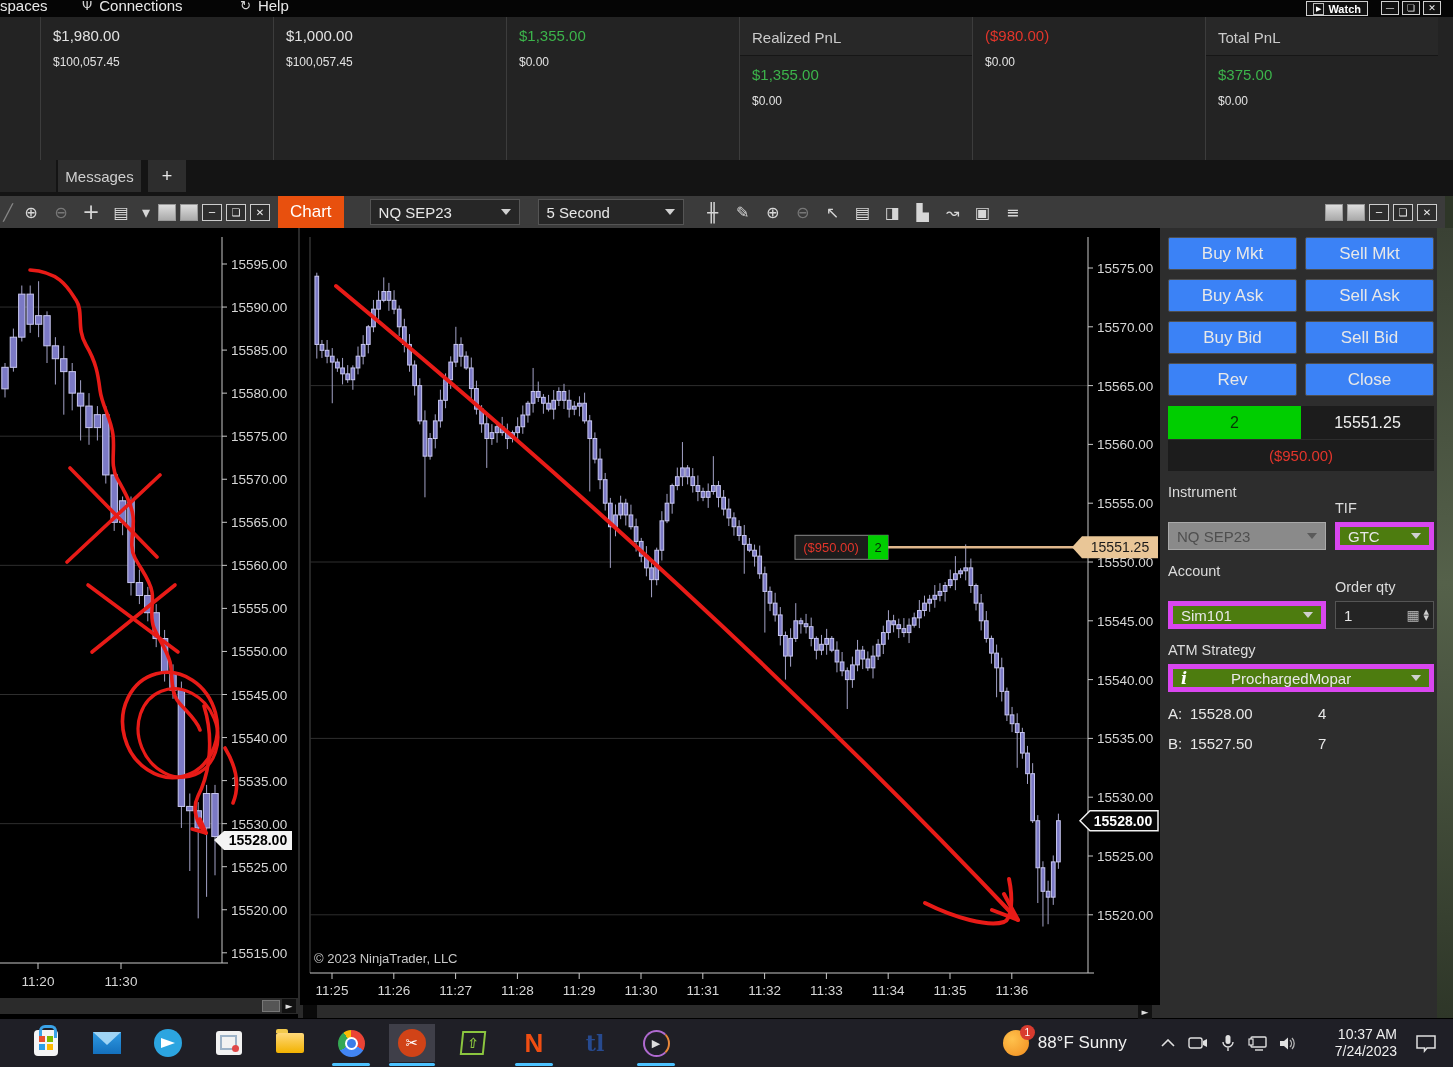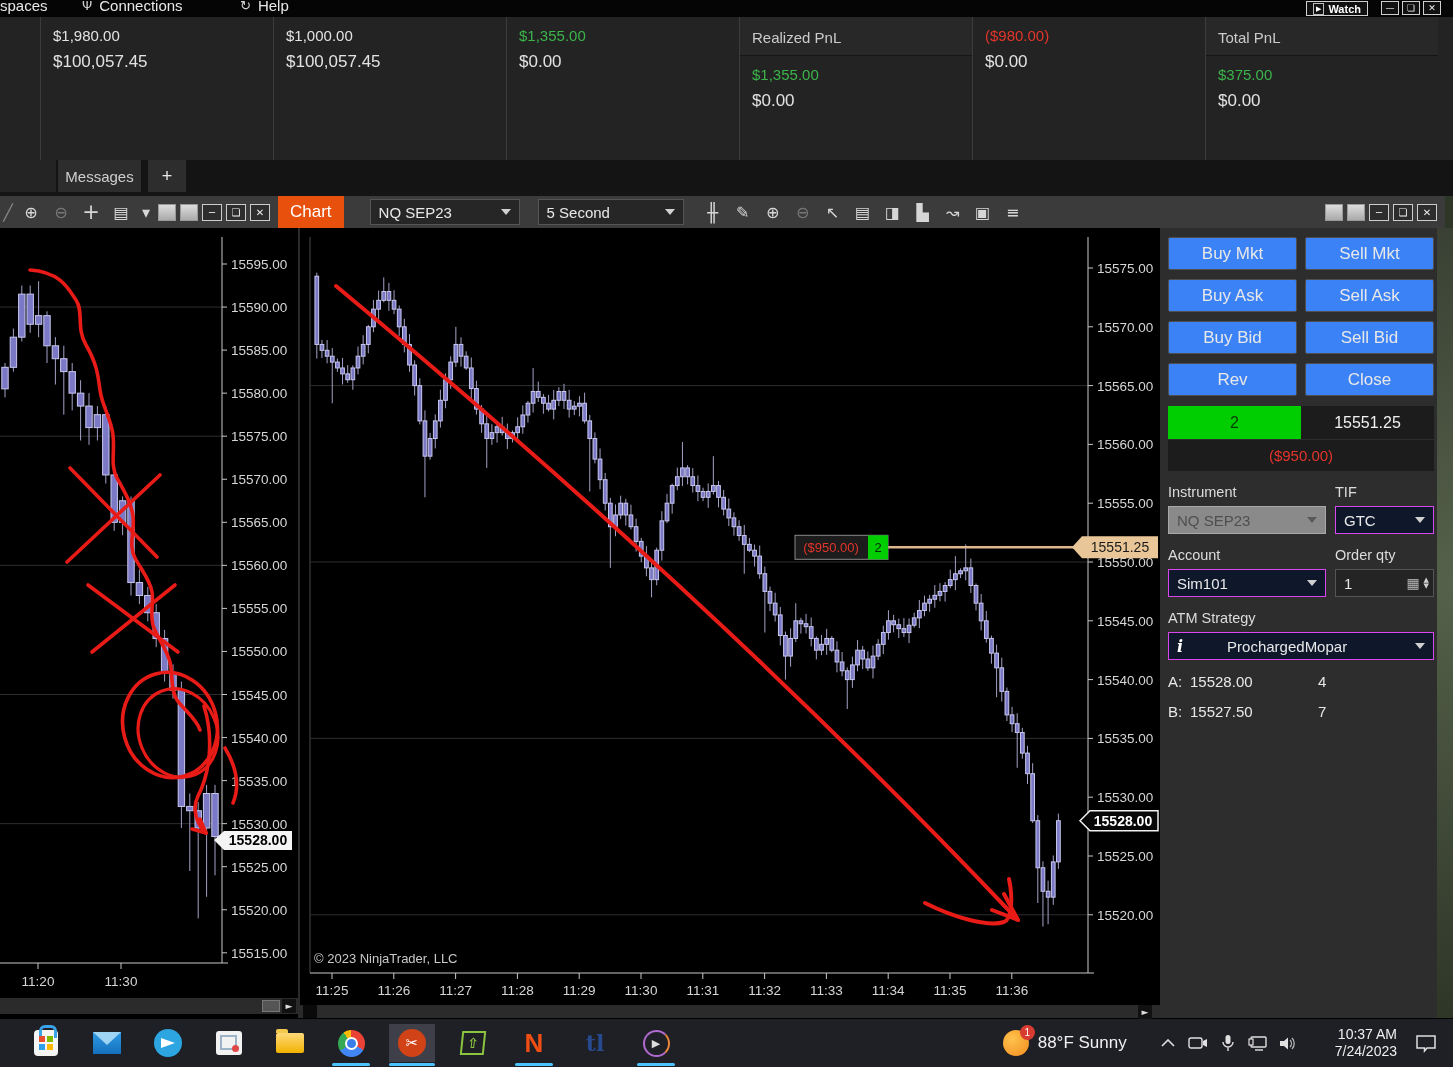--- a/index.html
+++ b/index.html
@@ -15,21 +15,21 @@
   .winbtn{position:absolute;top:1px;height:14px;border:1px solid #cfcfcf;background:#111;
           color:#eee;font-size:9px;display:flex;align-items:center;justify-content:center;}
   .watchbox{position:absolute;top:1px;height:15px;border:1px solid #cfcfcf;background:#111;display:flex;align-items:center;gap:4px;padding:0 6px;font-size:11px;font-weight:bold;color:#fff;}
   .watchbox .pl{border:1px solid #bbb;font-size:7px;padding:0 2px;line-height:10px;}
 
   
   .summary{position:absolute;left:0;top:17px;width:1453px;height:143px;background:#232323;display:flex;padding-left:40px;}
   .sum-col{width:233px;border-left:1px solid #3c3c3c;padding:0 0 0 12px;}
   .sum-head{height:39px;line-height:42px;font-size:15px;color:#cbcbcb;border-bottom:1px solid #161616;background:#282828;margin-left:-12px;padding-left:12px;}
   .sum-v{font-size:15px;line-height:26px;margin-top:6px;}
-  .sum-v2{font-size:17px;line-height:26px;}
+  .sum-v2{font-size:12px;line-height:26px;}
   .c-white{color:#e2e2e2;} .c-green{color:#3cb44b;} .c-red{color:#e2352b;}
 
   
   .tabrow{position:absolute;left:0;top:160px;width:1453px;height:36px;background:#141414;}
   .tab{position:absolute;top:0;height:32px;background:#2d2d2d;color:#cfcfcf;font-size:15px;
        display:flex;align-items:center;justify-content:center;}
   .tab-stub{left:0;width:56px;background:#242424;}
   .tab-messages{left:58px;width:83px;}
   .tab-plus{left:148px;width:38px;font-size:18px;color:#e8e8e8;}
 
@@ -59,24 +59,24 @@
 
   
   .order-panel{position:absolute;left:1160px;top:228px;width:277px;height:790px;background:#2d2d2d;padding:9px 3px 0 8px;}
   .btn-grid{display:grid;grid-template-columns:129px 129px;grid-gap:9px 8px;}
   .obtn{height:33px;background:#3b82f6;border:1px solid #4f4f4f;border-radius:2px;color:#e8e8e8;
         font-size:17px;display:flex;align-items:center;justify-content:center;}
   .pos-row{display:flex;margin-top:10px;}
   .pos-qty{width:133px;height:33px;background:#00ce00;color:#063906;font-size:16px;display:flex;align-items:center;justify-content:center;}
   .pos-price{width:133px;height:33px;background:#1c1c1c;color:#f0f0f0;font-size:16px;display:flex;align-items:center;justify-content:center;}
   .pos-pnl{width:266px;height:31px;background:#1c1c1c;color:#e2352b;font-size:15px;display:flex;align-items:center;justify-content:center;margin-top:1px;}
-  .fld-label{font-size:14.5px;color:#dcdcdc;margin-top:13px;margin-bottom:6px;display:flex;}
+  .fld-label{font-size:14.5px;color:#dcdcdc;margin-top:13px;margin-bottom:6px;display:flex;flex-direction:column;}
   .fld-label .r{margin-left:auto;width:99px;}
   .sel-row{display:flex;}
-  .sel{height:28px;background:#0f172a;border:1px solid #d946ef;color:#e8e8e8;font-size:15px;
+  .sel{height:28px;background:#4d7c0f;border:5px solid #d946ef;color:#e8e8e8;font-size:15px;
        display:flex;align-items:center;padding:0 8px;}
   .sel .caret{margin-left:auto;}
   .sel-instr{width:158px;background:#8a8a8a;border:1px solid #a9a9a9;color:#4f4f4f;margin-right:9px;}
   .sel-instr .caret{border-top-color:#5a5a5a;}
   .sel-tif{width:99px;}
   .sel-acct{width:158px;margin-right:9px;}
   .qty-box{width:99px;height:28px;background:#242424;border:1px solid #555;display:flex;align-items:center;padding:0 4px 0 8px;font-size:15px;}
   .qty-box .calc{margin-left:auto;color:#b5b5b5;font-size:14px;}
   .spin{display:flex;flex-direction:column;margin-left:4px;color:#cfcfcf;font-size:7px;line-height:6px;}
   .sel-atm{width:266px;}

